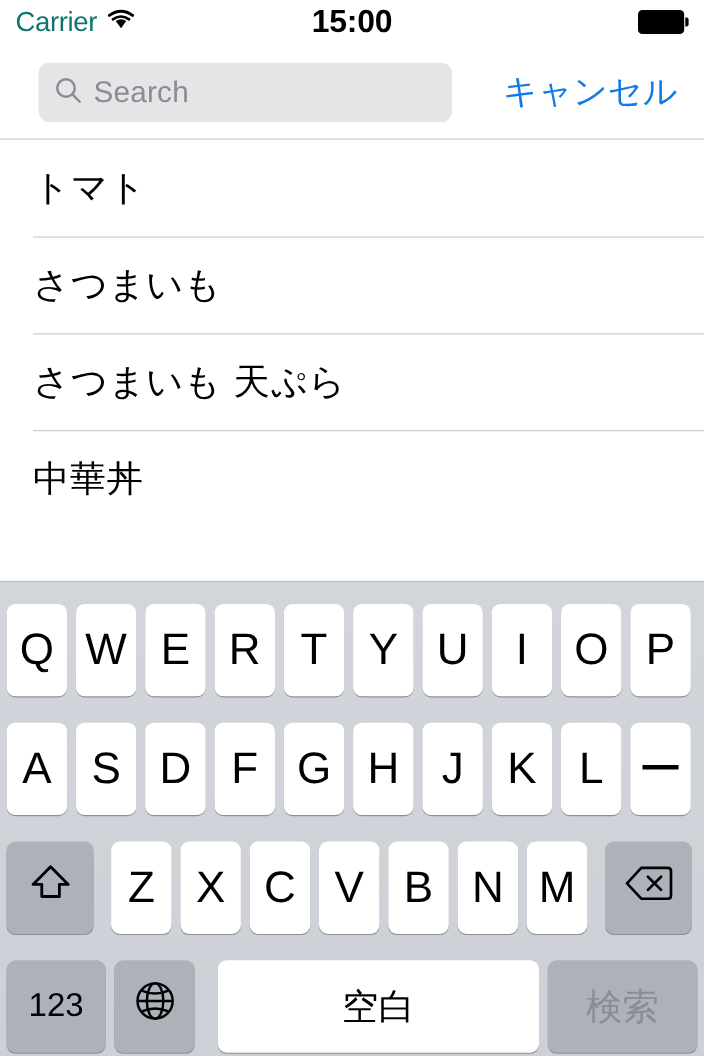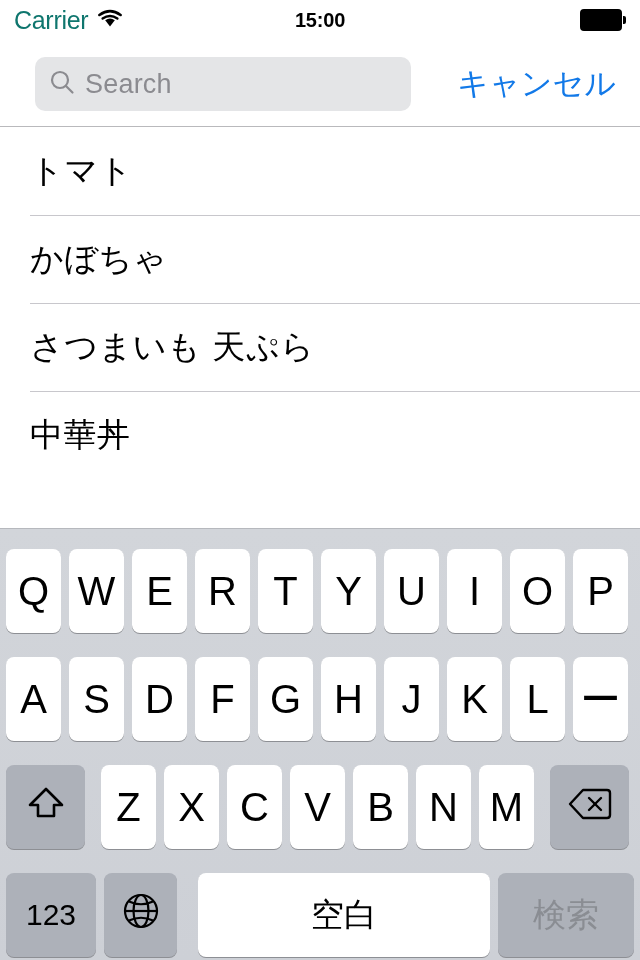--- a/index.html
+++ b/index.html
@@ -18,21 +18,21 @@
   }
   .status-left {
     position: absolute; left: 14px; top: 0; height: 40px;
     display: flex; align-items: center; gap: 9px;
   }
   .carrier-label { font-size: 25px; color: #0f766e; letter-spacing: -0.3px; }
   .wifi-icon { display: block; }
   .status-time {
     position: absolute; left: 0; top: 0; width: 640px; height: 40px;
     display: flex; align-items: center; justify-content: center;
-    font-size: 20px; font-weight: bold; color: #000; letter-spacing: -0.2px;
+    font-size: 29px; font-weight: bold; color: #000; letter-spacing: -0.2px;
   }
   .status-right {
     position: absolute; right: 14px; top: 0; height: 40px;
     display: flex; align-items: center;
   }
   .battery { position: relative; width: 46px; height: 22px; }
   .battery-body {
     position: absolute; left: 0; top: 0; width: 42px; height: 22px;
     border: 2px solid #000; border-radius: 4px; background: #000;
   }
@@ -170,21 +170,21 @@
     </div>
     <div class="cancel-button">キャンセル</div>
   </div>
   <div class="bar-divider"></div>
 
   <div class="result-list">
     <div class="list-row">
       <span class="row-label">トマト</span>
     </div>
     <div class="list-row">
-      <span class="row-label">かぼちゃ</span>
+      <span class="row-label">さつまいも</span>
     </div>
     <div class="list-row">
       <span class="row-label">さつまいも 天ぷら</span>
     </div>
     <div class="list-row">
       <span class="row-label">中華丼</span>
     </div>
   </div>
 
   <div class="keyboard">

